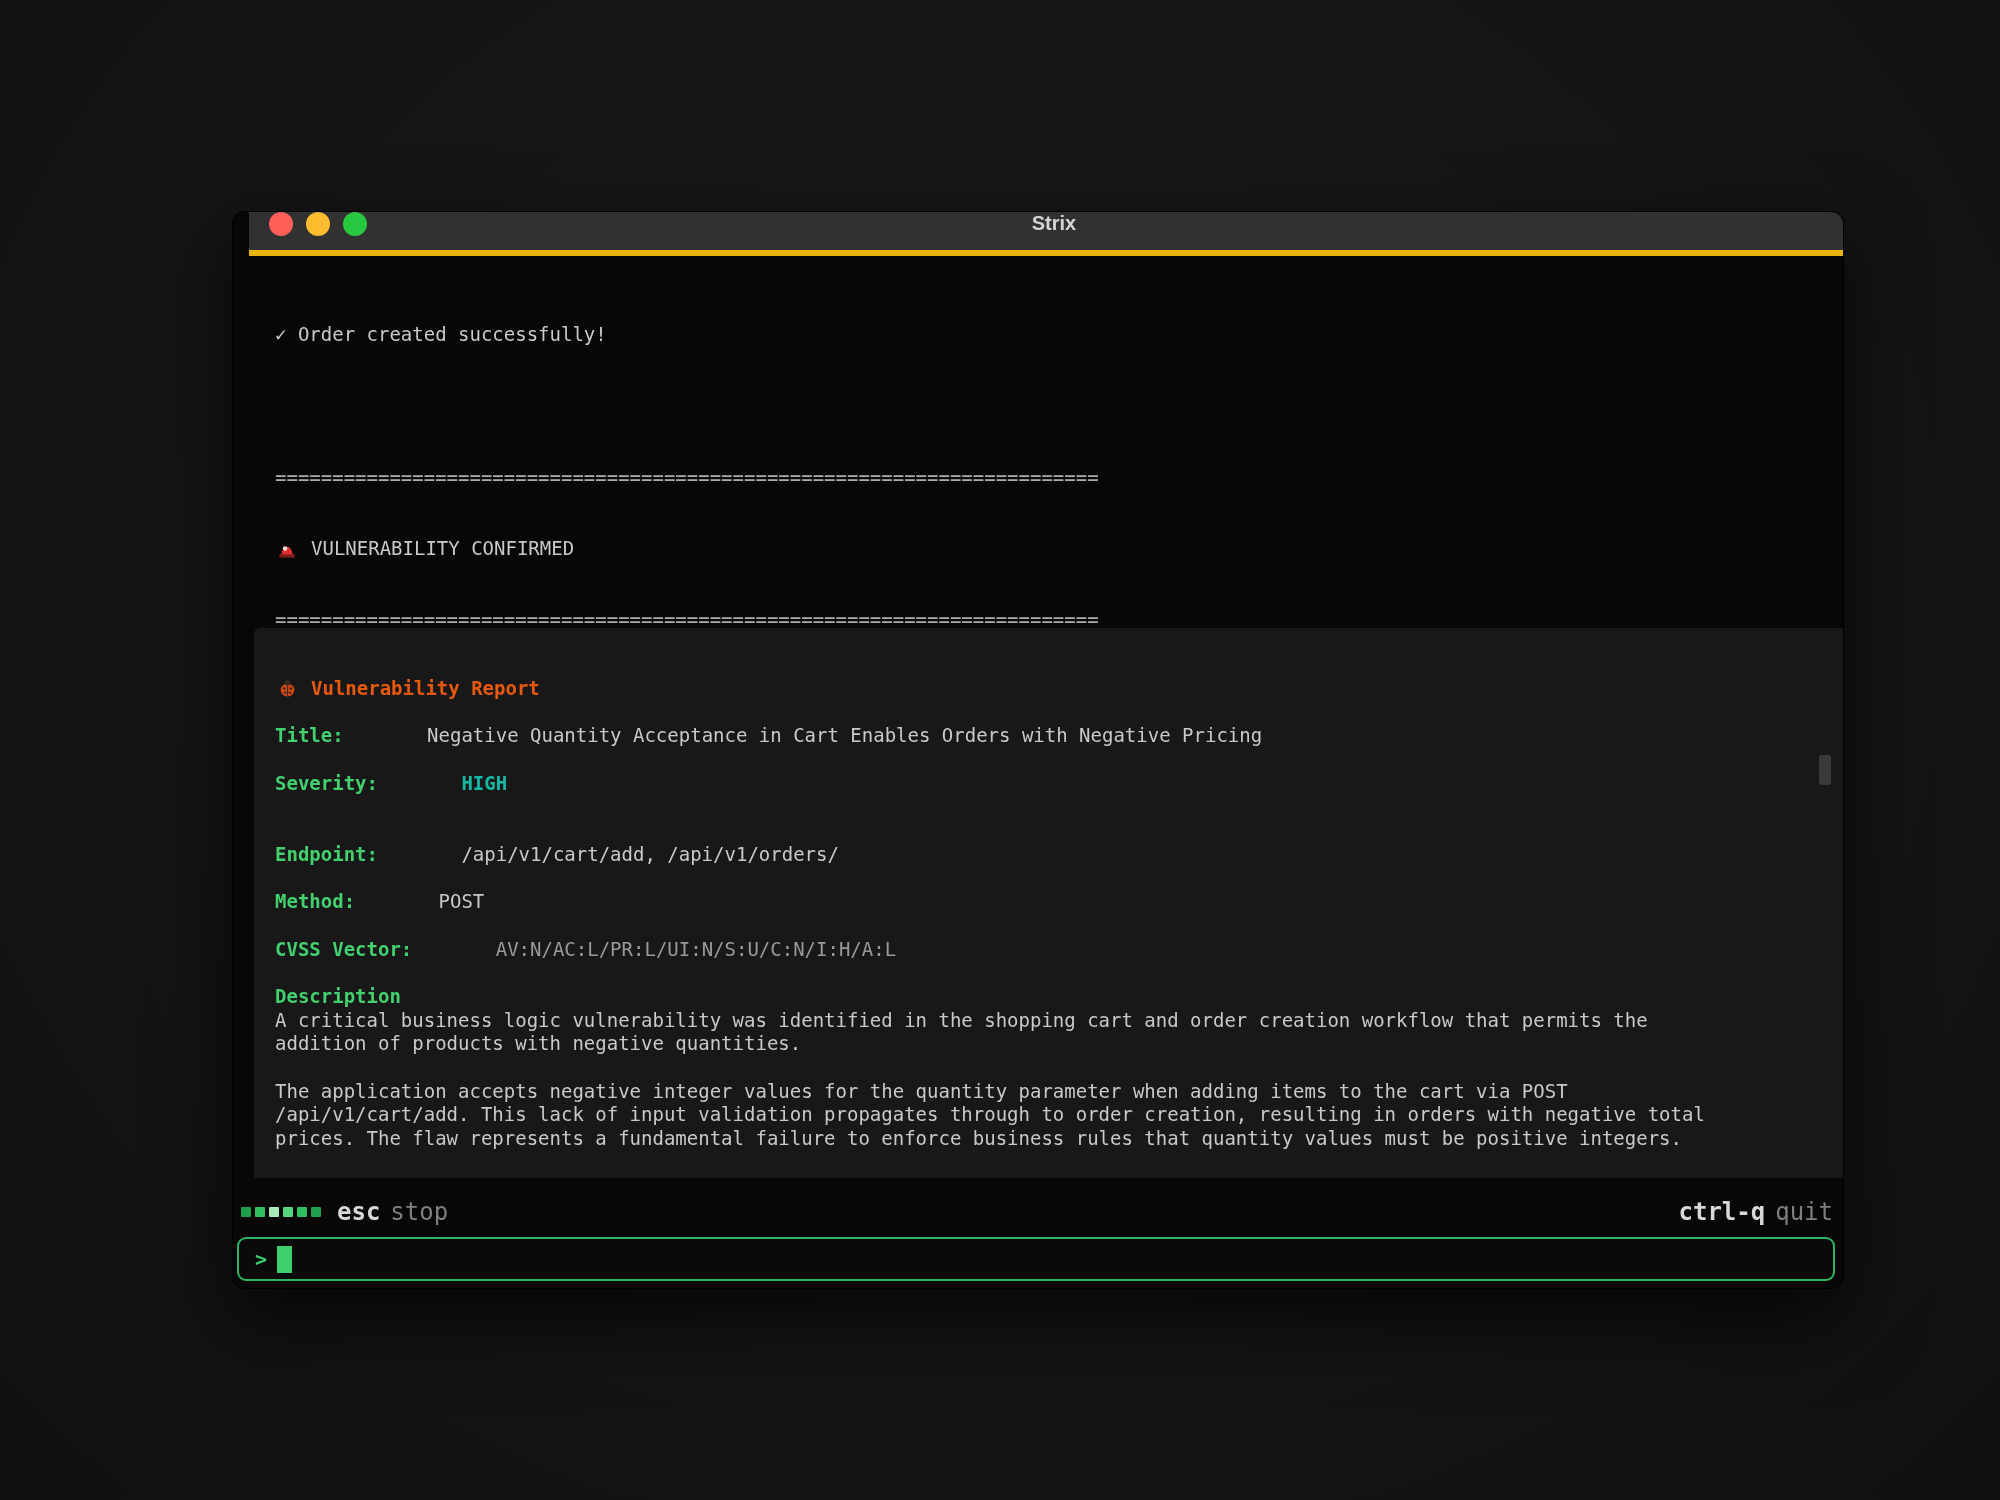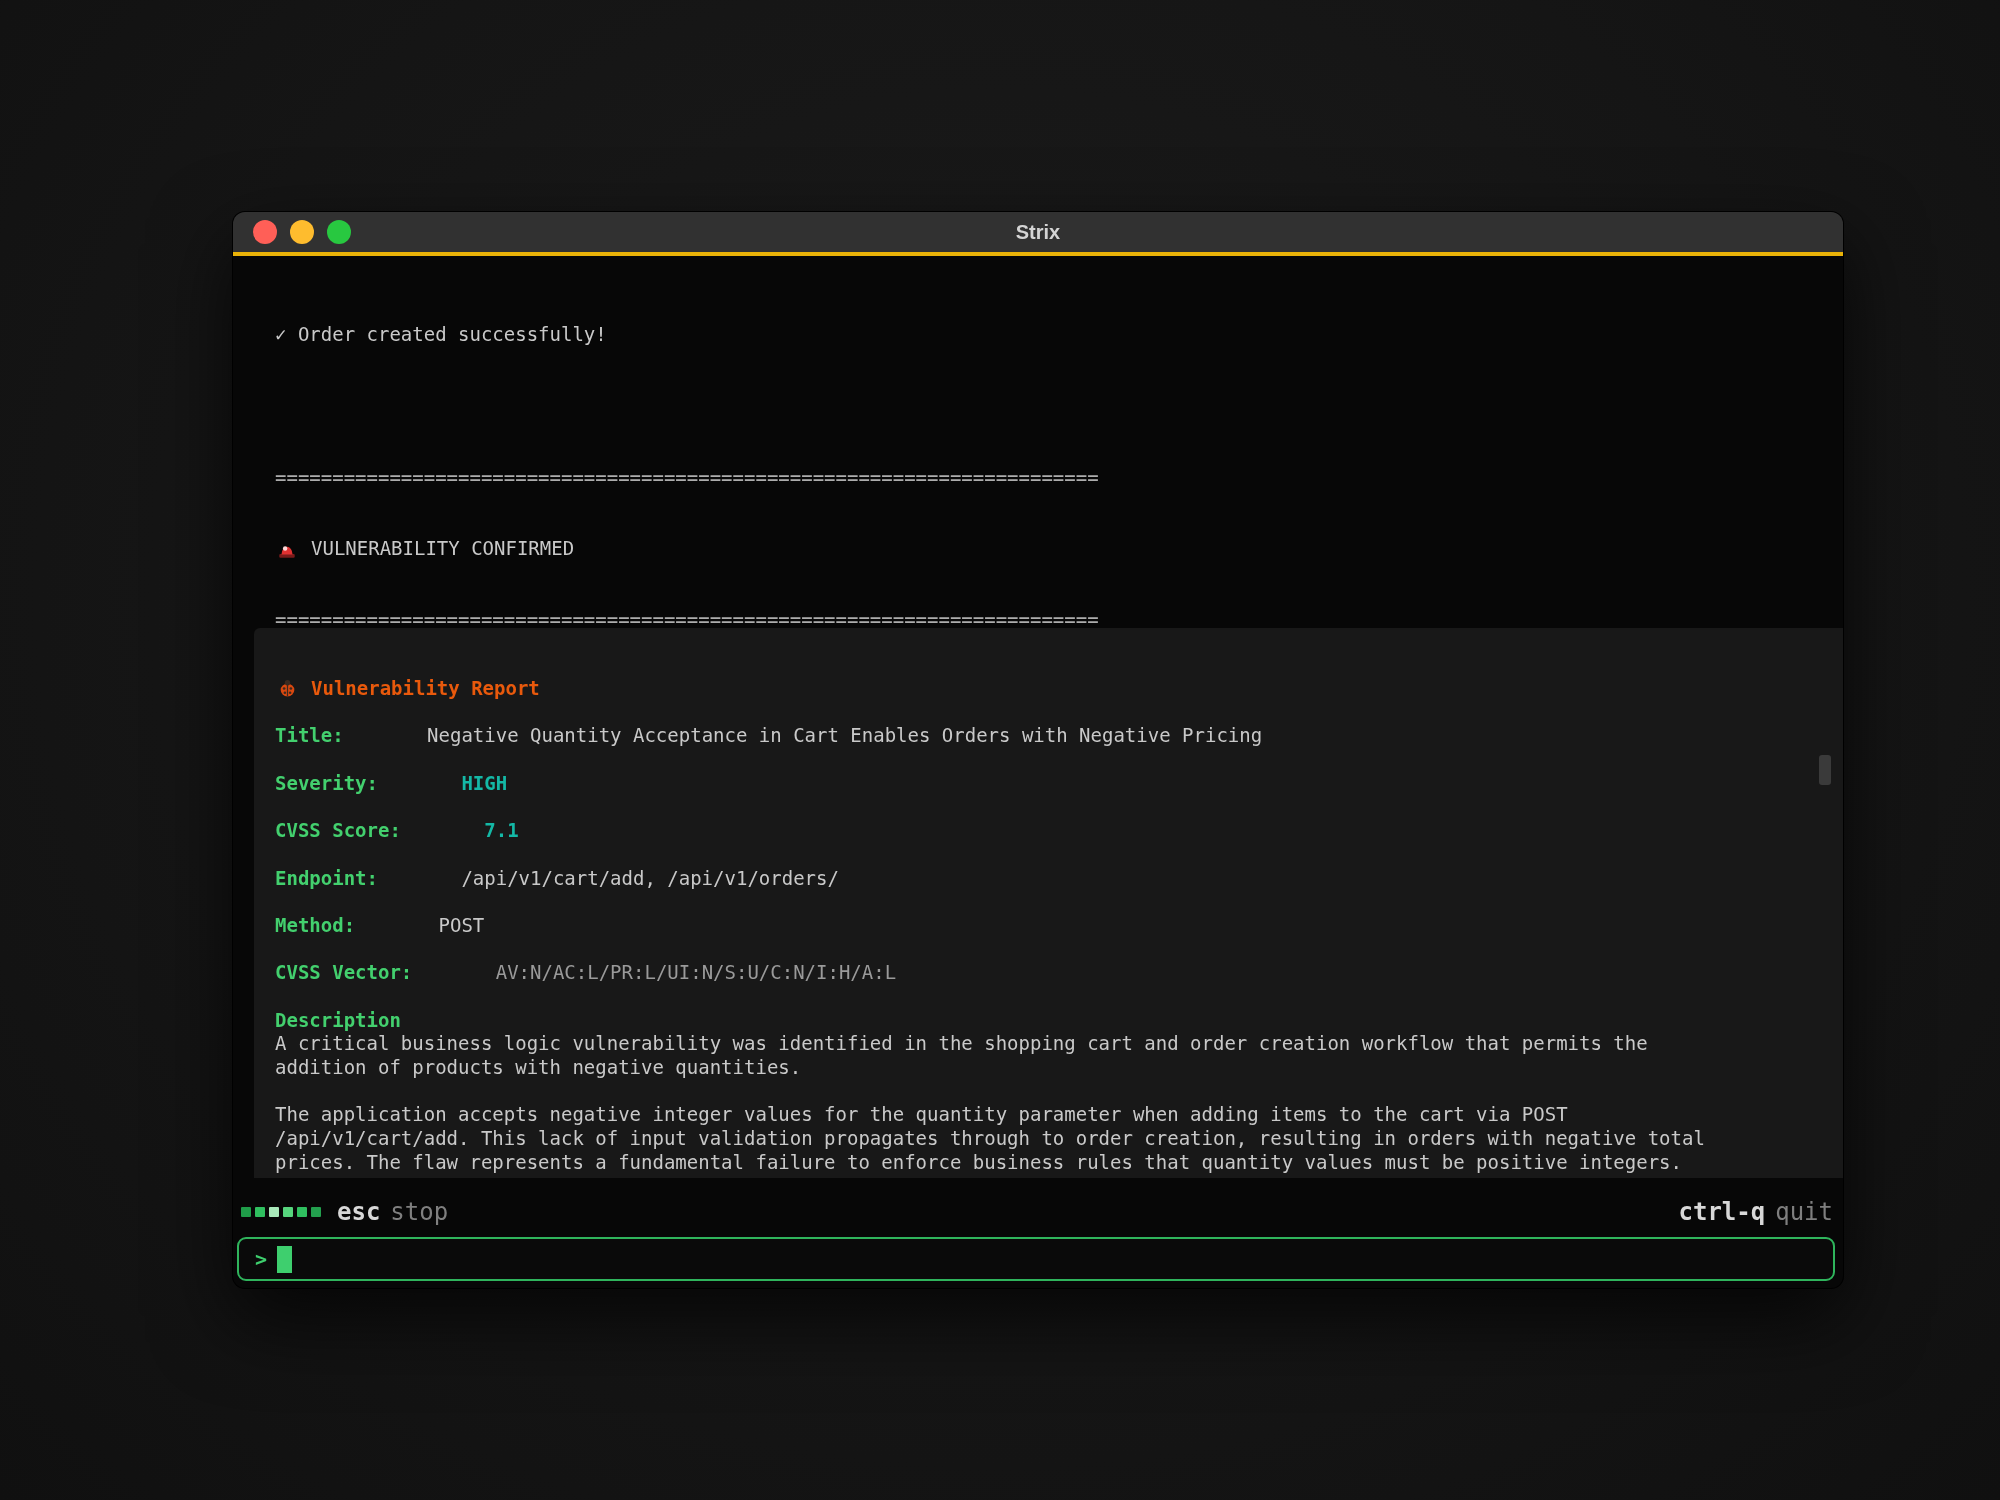--- a/index.html
+++ b/index.html
@@ -8,23 +8,23 @@
     font-family:"DejaVu Sans Mono", monospace;
     background:radial-gradient(ellipse at 50% 40%, #1b1b1b 0%, #151515 60%, #101010 100%);
     position:relative; overflow:hidden;
   }
   .window {
     position:absolute; left:233px; top:212px; width:1610px; height:1076px;
     background:#070707; border-radius:12px; overflow:hidden;
     box-shadow:0 30px 80px rgba(0,0,0,0.75), 0 0 0 1px #000;
   }
   .titlebar {
-    position:absolute; left:0; top:0; width:100%; height:44px;
-    background:#313131; display:flex; align-items:center;
-    border-bottom:4px solid #eab308;
+    position:absolute; left:16px; top:0; width:100%; height:44px;
+    background:#313131; display:flex; 
+    border-bottom:6px solid #eab308;
   }
   .lights { display:flex; gap:13px; padding-left:20px; }
   .light { width:24px; height:24px; border-radius:50%; }
   .light.red { background:#ff5f57; }
   .light.yellow { background:#febc2e; }
   .light.green { background:#28c840; }
   .win-title {
     position:absolute; left:0; right:0; text-align:center;
     font-family:"Liberation Sans", sans-serif; font-weight:bold;
     font-size:20px; color:#d4d4d4; pointer-events:none;
@@ -126,21 +126,20 @@
           <circle cx="12.5" cy="14" r="1.2" fill="#3b2a20"></circle>
         </svg>
       </span>
       <span>Vulnerability Report</span>
     </div>
     <div class="rgap"></div>
     <div class="rline"><span class="lbl">Title:</span><span> </span><span>Negative Quantity Acceptance in Cart Enables Orders with Negative Pricing</span></div>
     <div class="rgap"></div>
     <div class="rline"><span class="lbl">Severity:</span><span> </span><span class="orange">HIGH</span></div>
     <div class="rgap"></div>
-    <div class="rline"><span class="lbl">CVSS Score:</span><span> </span><span class="orange">7.1</span></div>
     <div class="rgap"></div>
     <div class="rline"><span class="lbl">Endpoint:</span><span> </span><span>/api/v1/cart/add, /api/v1/orders/</span></div>
     <div class="rgap"></div>
     <div class="rline"><span class="lbl">Method:</span><span> </span><span>POST</span></div>
     <div class="rgap"></div>
     <div class="rline"><span class="lbl">CVSS Vector:</span><span> </span><span class="dimval">AV:N/AC:L/PR:L/UI:N/S:U/C:N/I:H/A:L</span></div>
     <div class="rgap"></div>
     <div class="rline lbl">Description</div>
     <div class="rline">A critical business logic vulnerability was identified in the shopping cart and order creation workflow that permits the</div>
     <div class="rline">addition of products with negative quantities.</div>

